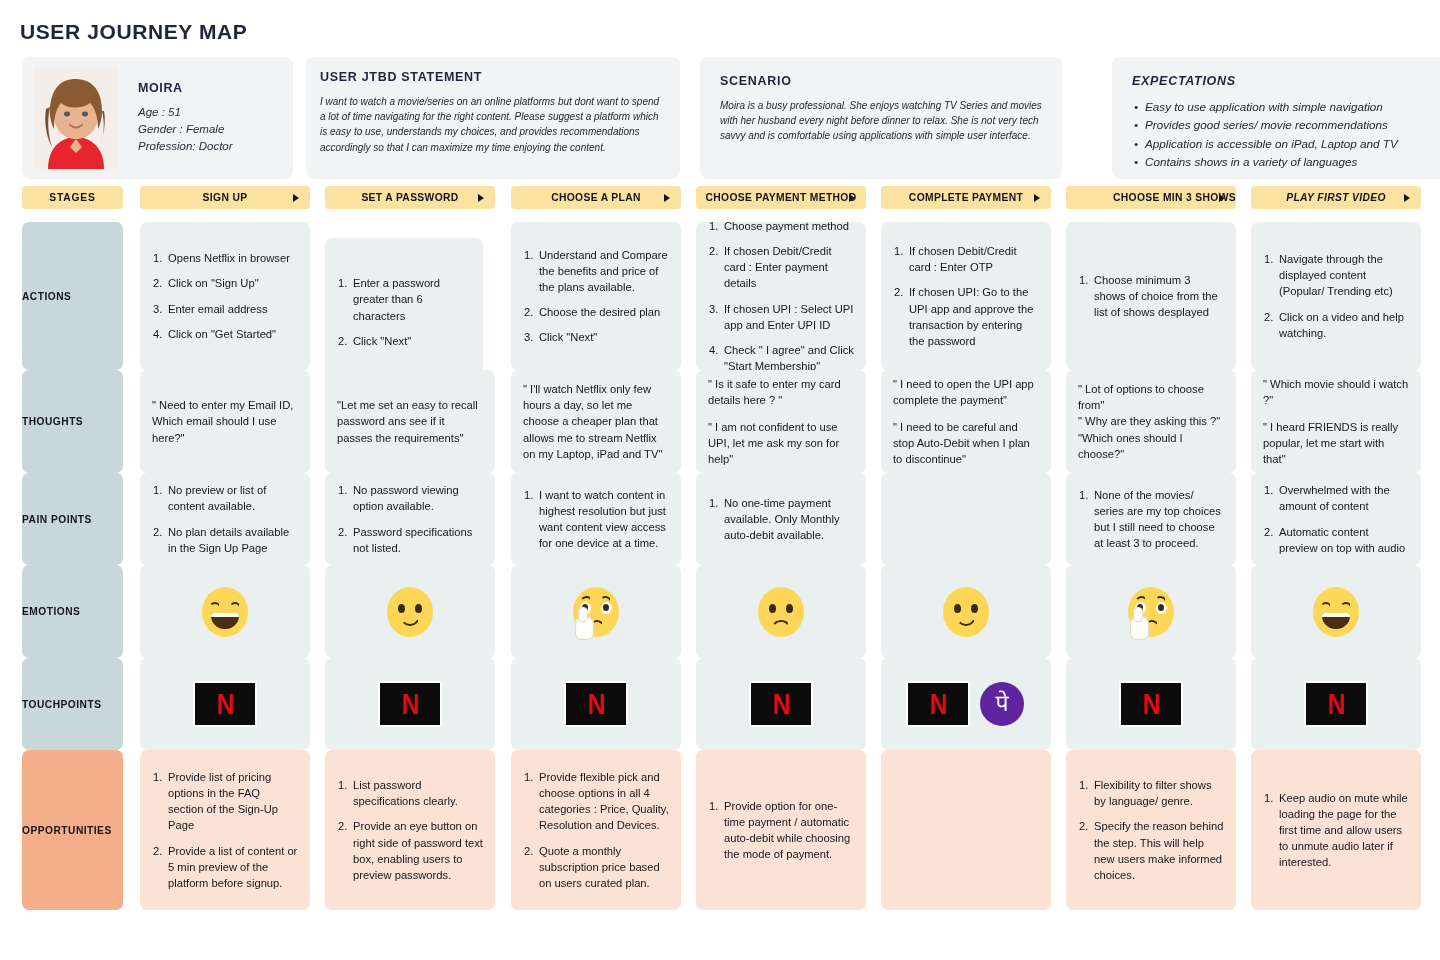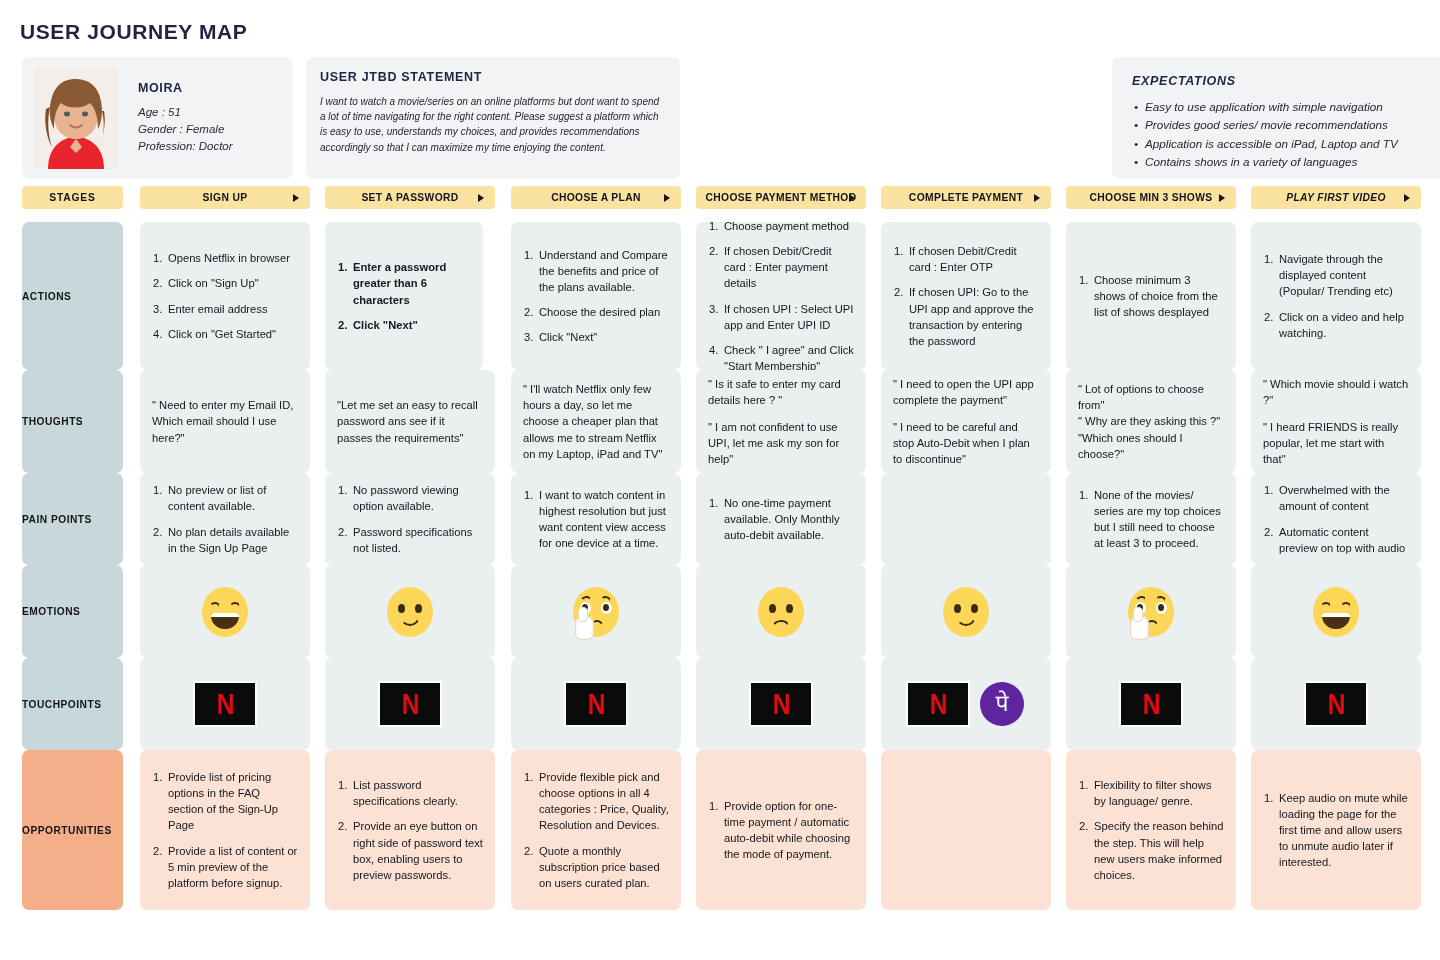--- a/index.html
+++ b/index.html
@@ -147,20 +147,24 @@
       <div class="persona-line">Gender : Female</div>
       <div class="persona-line">Profession: Doctor</div>
     </div>
   </div>
 
   <div class="hdr hdr-jtbd">
     <div class="hdr-h">USER JTBD STATEMENT</div>
     <div class="hdr-p">I want to watch a movie/series on an online platforms but dont want to spend a lot of time navigating for the right content. Please suggest a platform which is easy to use, understands my choices, and provides recommendations accordingly so that I can maximize my time enjoying the content.</div>
   </div>
 
+  <div class="hdr hdr-scn">
+    <div class="hdr-h">SCENARIO</div>
+    <div class="hdr-p">Moira is a busy professional. She enjoys watching TV Series and movies with her husband every night before dinner to relax.  She is not very tech savvy and is comfortable using applications with simple user interface.</div>
+  </div>
 
   <div class="hdr hdr-exp">
     <div class="hdr-h">EXPECTATIONS</div>
     <ul class="hdr-ul">
       <li>Easy to use application with simple navigation</li>
       <li>Provides good series/ movie recommendations</li>
       <li>Application is accessible on iPad, Laptop and TV</li>
       <li>Contains shows in a variety of languages</li>
     </ul>
   </div>
@@ -184,21 +188,21 @@
           <span class="arw"></span>
         </div>
         <div class="stagebar" style="position: absolute; left: 696px; top: 0px; width: 170px;">
           <span class="lbl">CHOOSE PAYMENT METHOD</span>
           <span class="arw"></span>
         </div>
         <div class="stagebar" style="position: absolute; left: 881px; top: 0px; width: 170px;">
           <span class="lbl">COMPLETE PAYMENT</span>
           <span class="arw"></span>
         </div>
-        <div class="stagebar" style="position: absolute; left: 1066px; top: 0px; width: 170px;">
+        <div class="stagebar" style="position: absolute; left: 1066px; top: 0px; width: 170px; justify-content: flex-end;">
           <span class="lbl">CHOOSE MIN 3 SHOWS</span>
           <span class="arw"></span>
         </div>
         <div class="stagebar" style="position: absolute; left: 1251px; top: 0px; width: 170px; font-style: italic;">
           <span class="lbl">PLAY FIRST VIDEO</span>
           <span class="arw"></span>
         </div>
       </div>
 
     <div class="row" id="row-actions" style="height:148px;">
@@ -206,21 +210,21 @@
           <span>ACTIONS</span>
         </div>
         <div class="cell content" style="left: 140px; top: 0px; width: 170px; height: 148px;">
           <ol class="steps">
             <li>Opens Netflix in browser</li>
             <li>Click on "Sign Up"</li>
             <li>Enter email address</li>
             <li>Click on "Get Started"</li>
           </ol>
         </div>
-        <div class="cell content" style="left: 325px; top: 0px; width: 158px; height: 148px; font-weight: bold;">
+        <div class="cell content" style="left: 325px; top: 16px; width: 158px; height: 148px;">
           <ol class="steps">
             <li>Enter a password greater than 6 characters</li>
             <li>Click "Next"</li>
           </ol>
         </div>
         <div class="cell content" style="left: 511px; top: 0px; width: 170px; height: 148px;">
           <ol class="steps">
             <li>Understand and Compare the benefits and price of the plans available.</li>
             <li>Choose the desired plan</li>
             <li>Click "Next"</li>

